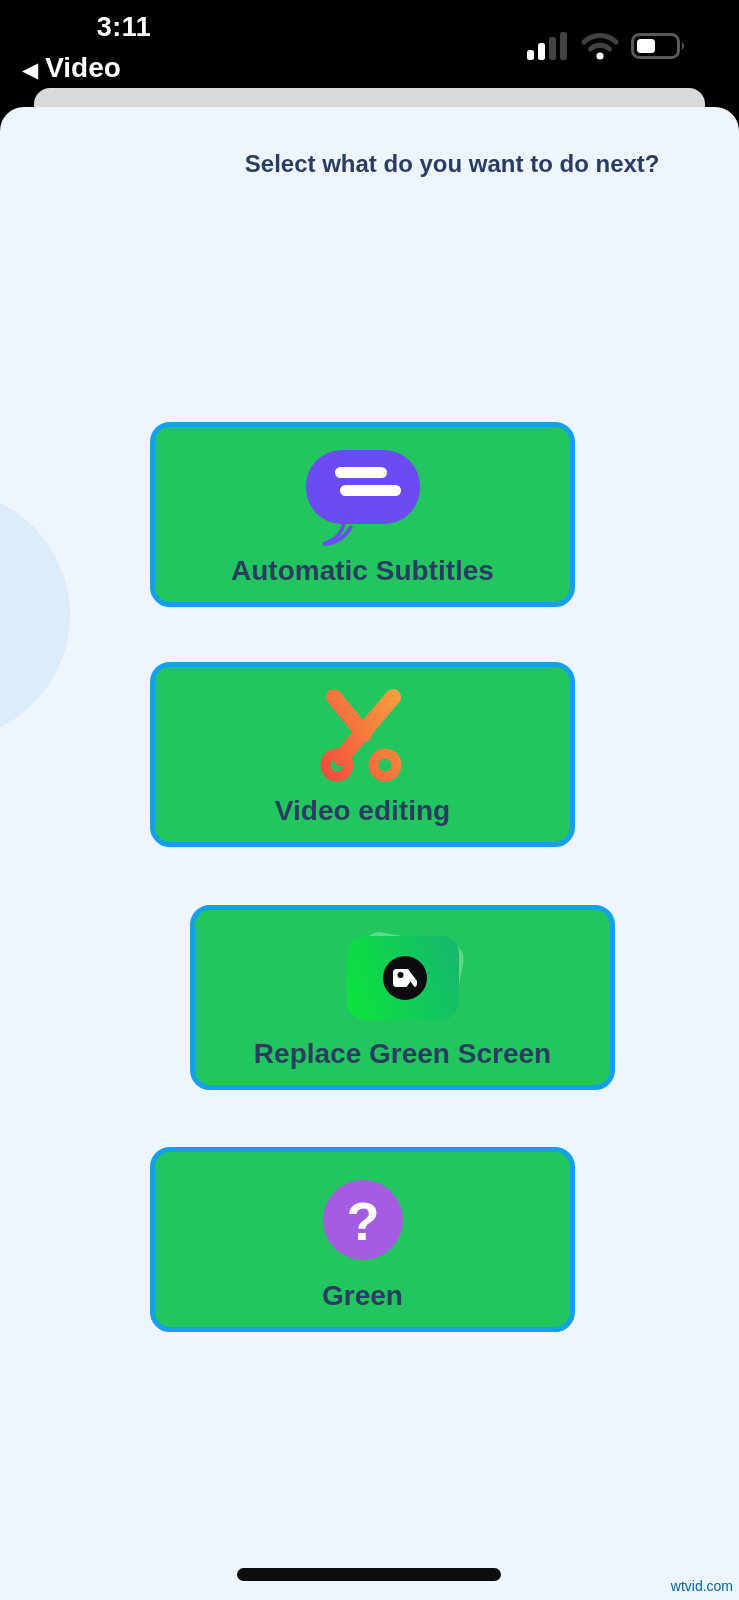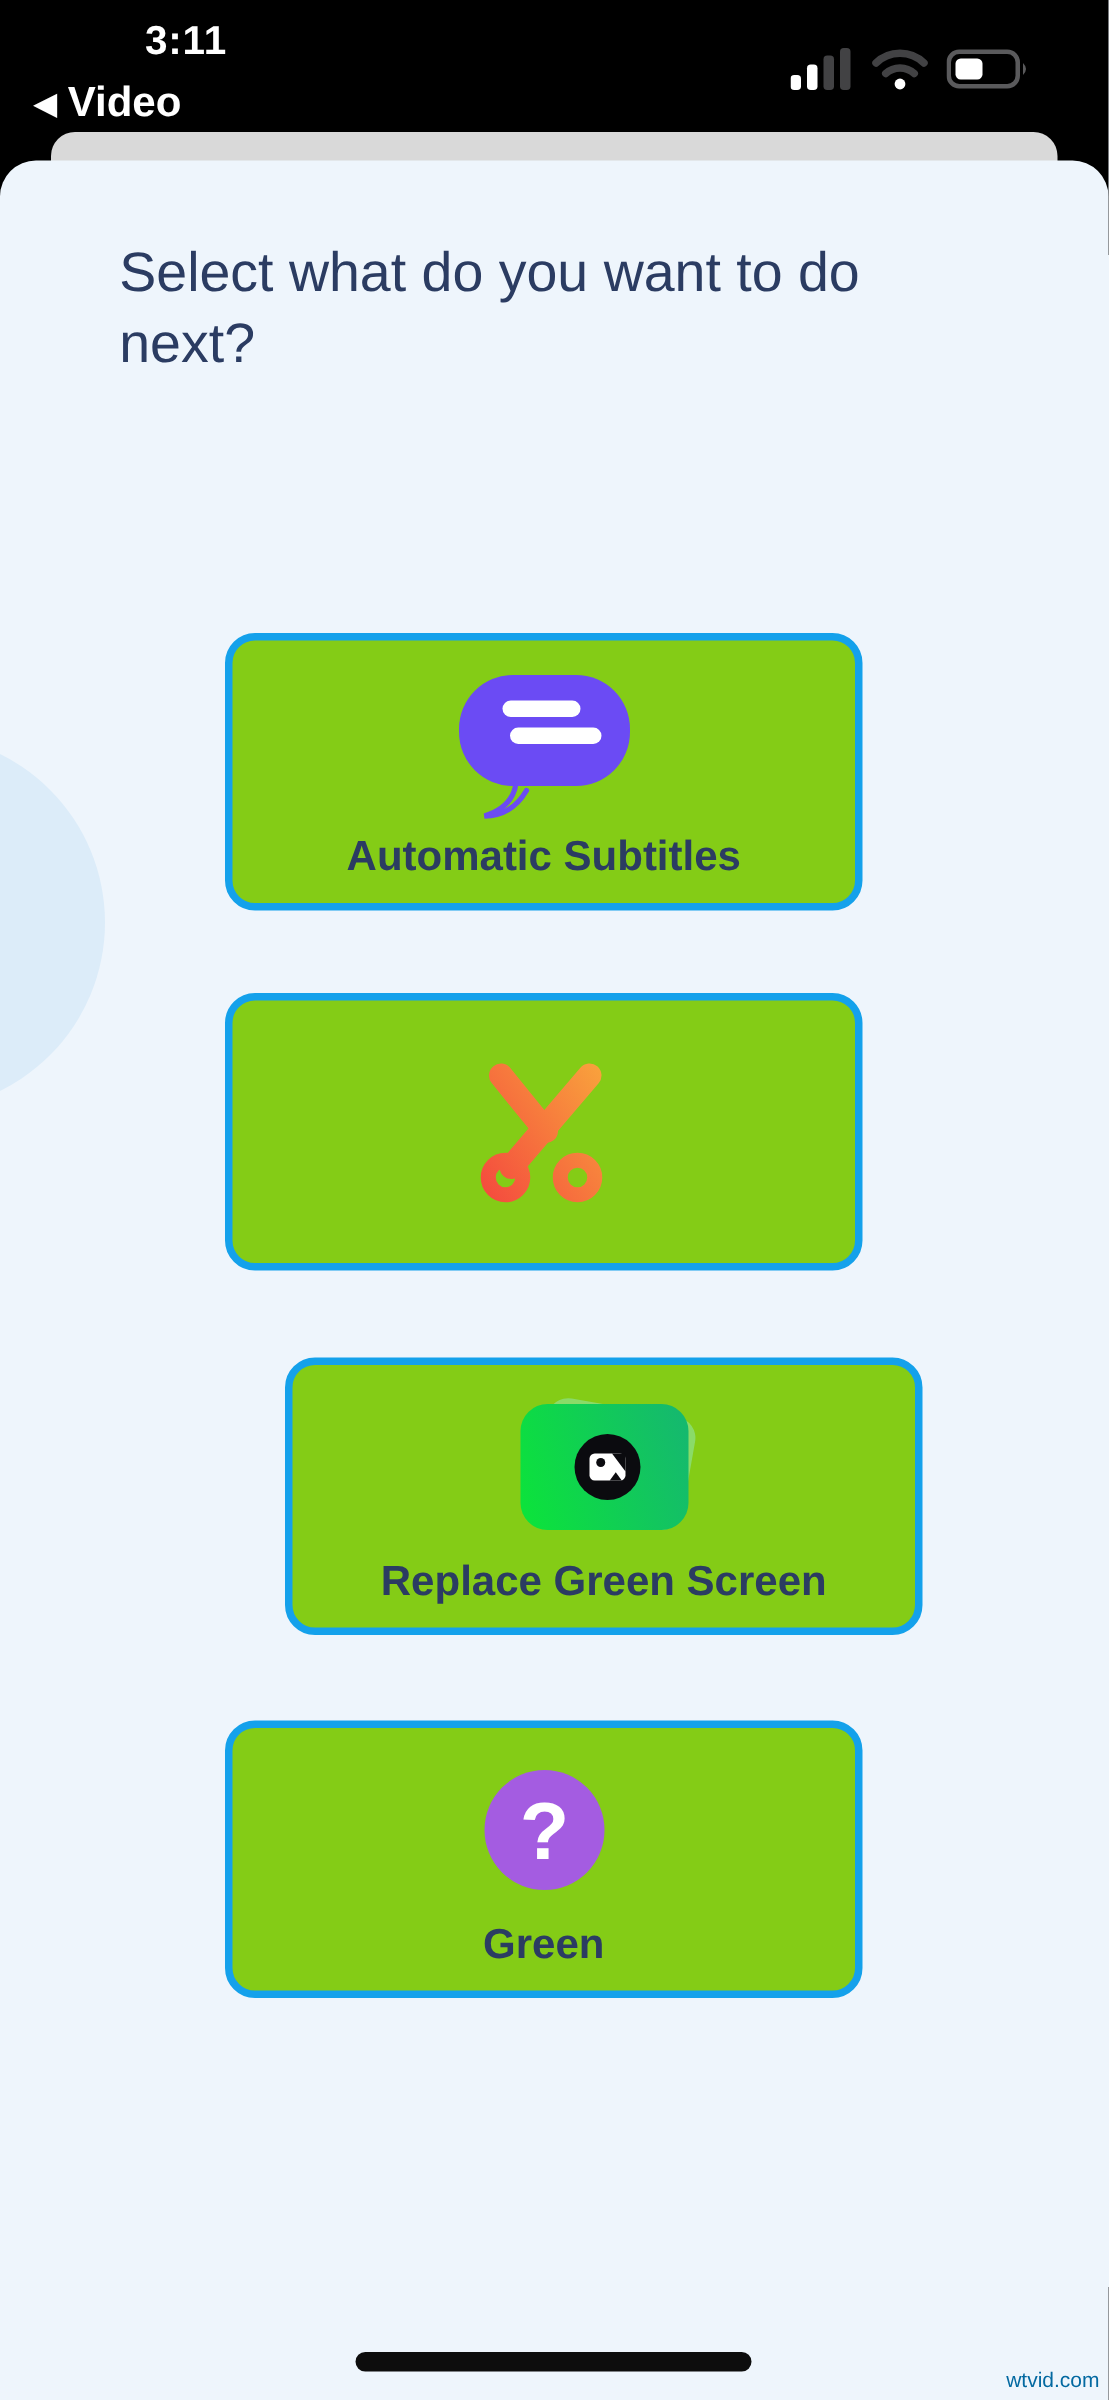--- a/index.html
+++ b/index.html
@@ -19,25 +19,25 @@
   .back .tri{font-size:21px;line-height:1;transform:translateY(1px);}
   .sb-icons{position:absolute;right:52px;top:32px;display:flex;align-items:flex-end;gap:12px;}
   
   .sheet-peek{position:absolute;top:88px;left:34px;right:34px;height:40px;
         background:#d9d9d9;border-radius:16px 16px 0 0;z-index:1;}
   .sheet{position:absolute;top:107px;left:0;right:0;bottom:0;
         background:var(--bg,#eef5fc);border-radius:24px 24px 0 0;overflow:hidden;z-index:2;}
   .deco{position:absolute;inset:0;width:739px;height:1493px;pointer-events:none;}
   
   .title{position:absolute;top:26px;left:50%;transform:translateX(-50%);
-        width:580px;text-align:left;
-        font-size:37px;line-height:1.28;font-weight:400;color:var(--title,#2b3c62);}
+        width:580px;text-align:right;
+        font-size:24px;line-height:1.28;font-weight:700;color:var(--title,#2b3c62);}
   
   .card{position:absolute;left:150px;width:415px;height:175px;
-        background:#84cc16;border:5px solid var(--accent,#14a1eb);border-radius:20px;
+        background:#22c55e;border:5px solid var(--accent,#14a1eb);border-radius:20px;
         display:flex;flex-direction:column;align-items:center;justify-content:center;
         cursor:pointer;}
   .card .icon{height:104px;display:flex;align-items:center;justify-content:center;}
   .card .lbl{margin-top:8px;font-size:28px;font-weight:700;color:var(--title,#26365c);}
   .c1{top:315px;} .c2{top:555px;} .c3{top:798px;margin-left:40px;} .c4{top:1040px;}
   
   .home-indicator{position:absolute;left:237px;top:1461px;width:264px;height:13px;
         border-radius:7px;background:#0d0d0d;}
   .watermark{position:absolute;right:6px;bottom:6px;font-size:14px;color:#0369a1;}
 </style>
@@ -122,20 +122,21 @@
           </linearGradient>
         </defs>
         <g stroke="url(#sg)" fill="none" stroke-linecap="round">
           <path d="M 30 -38 L -22 23" stroke-width="16"></path>
           <path d="M -29 -38 L 1 -1" stroke-width="16"></path>
           <circle cx="-26" cy="30" r="11.5" stroke-width="10"></circle>
           <circle cx="22" cy="30" r="11.5" stroke-width="10"></circle>
         </g>
       </svg>
     </div>
+    <div class="lbl">Video editing</div>
   </div>
 
   <div class="card c3">
     <div class="icon">
       <svg width="130" height="104" viewBox="-65 -52 130 104">
         <defs>
           <linearGradient id="gg" x1="-56" y1="20" x2="56" y2="-20" gradientUnits="userSpaceOnUse">
             <stop offset="0" style="stop-color:var(--green-a,#0ce23c)"></stop>
             <stop offset="1" style="stop-color:var(--green-b,#15b96e)"></stop>
           </linearGradient>

